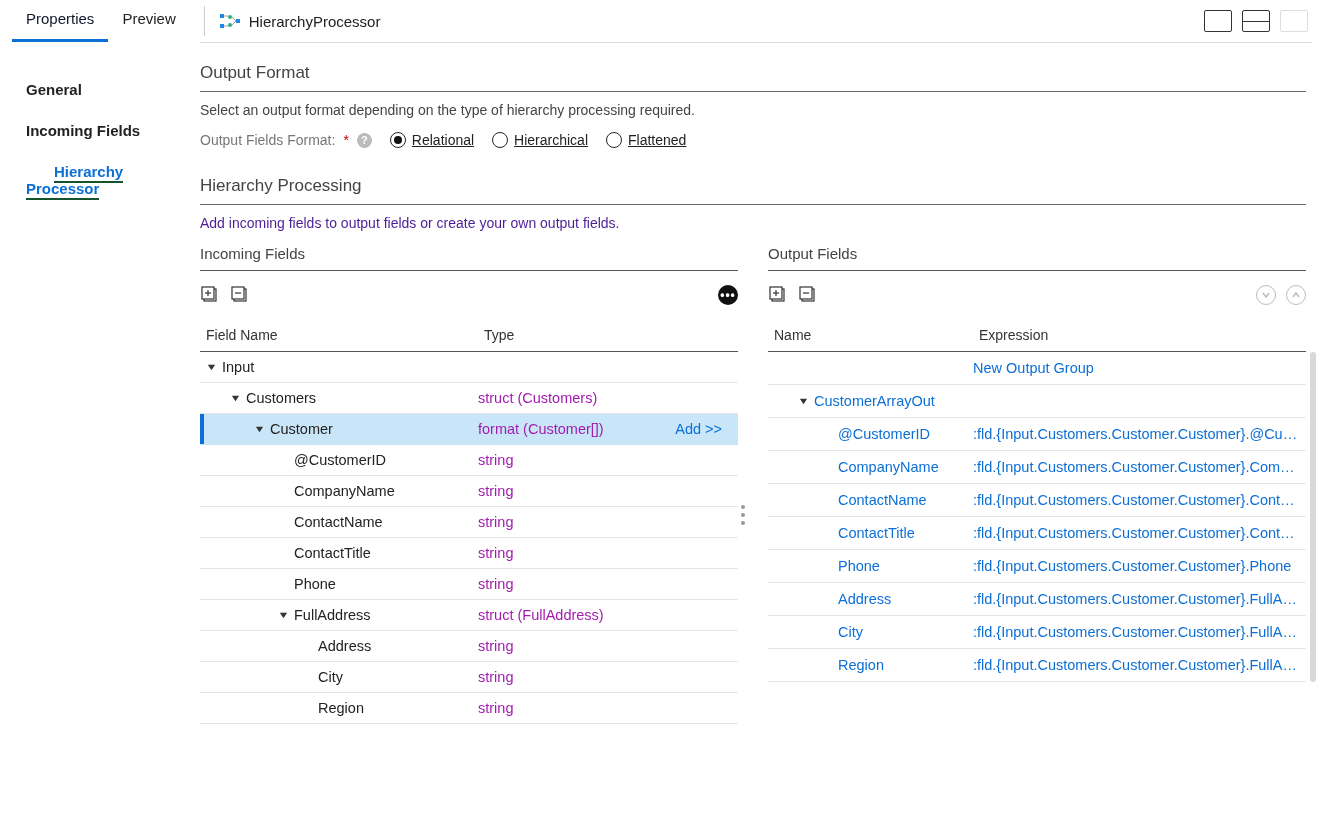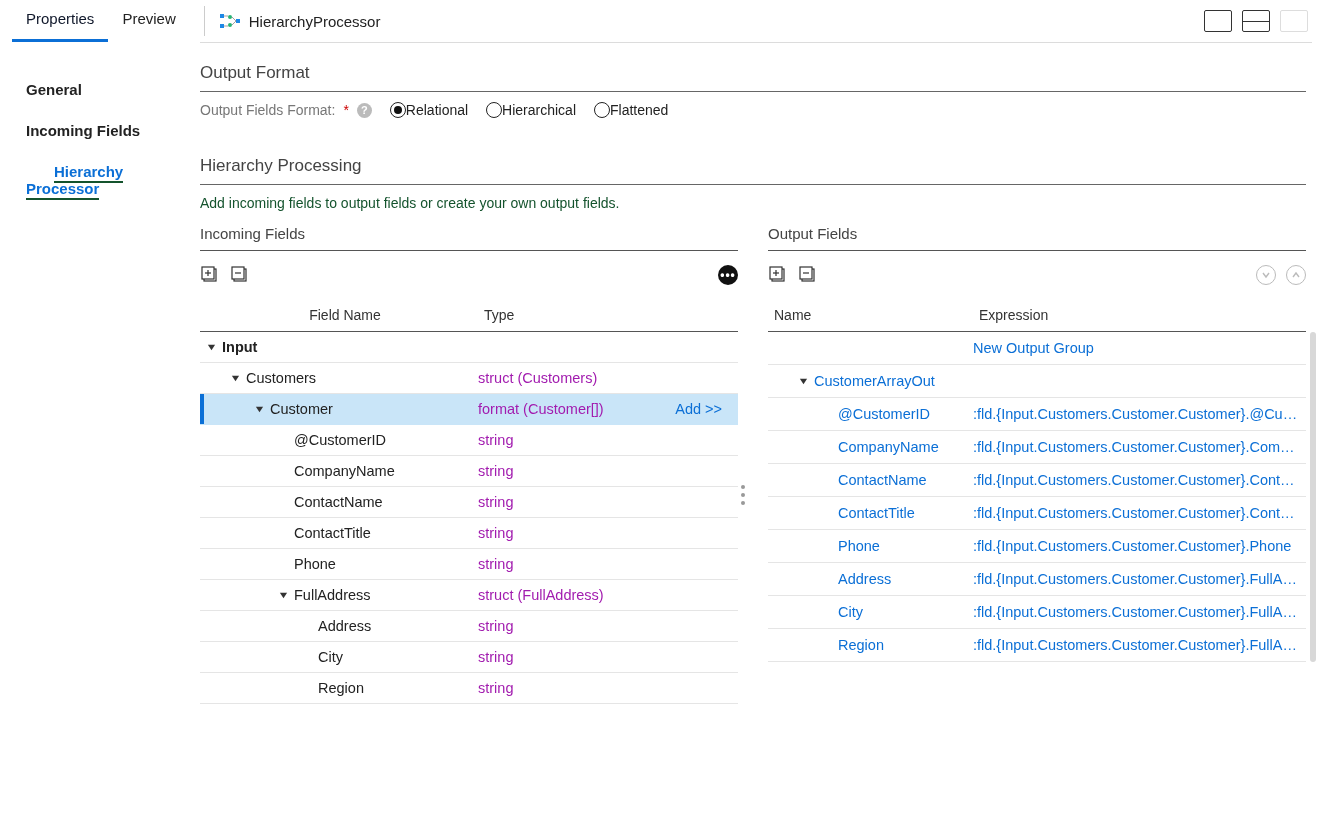--- a/index.html
+++ b/index.html
@@ -24,50 +24,50 @@
   .sidebar { width: 200px; padding-top: 26px; padding-left: 26px; }
   .side-item { padding: 12px 0; font-size: 15px; font-weight: 600; cursor: pointer; }
   .side-item.active { color: #0b6fd6; }
   .side-item.active span { border-bottom: 2px solid #14532d; padding-bottom: 1px; margin-left: 28px; }
 
   .content { flex: 1; padding-right: 18px; position: relative; }
 
   .section-title { font-size: 17px; color: #444; padding: 20px 0 8px; }
   .section-underline { height: 1px; background: #666; margin-bottom: 10px; }
   .section-desc { font-size: 14px; color: #444; margin-bottom: 14px; }
-  .form-row { display: flex; align-items: center; gap: 8px; font-size: 14px; color: #777; margin-bottom: 18px; }
+  .form-row { display: flex; align-items: center; gap: 8px; font-size: 14px; color: #777; margin-bottom: 8px; }
   .req { color: #c00; }
   .help-icon { width: 15px; height: 15px; border-radius: 50%; background: #bbb; color: #fff; font-size: 11px; display: inline-flex; align-items: center; justify-content: center; font-weight: bold; }
-  .radio { display: inline-flex; align-items: center; color: #222; margin-left: 10px; cursor: pointer; }
+  .radio { display: inline-flex; align-items: center; gap: 6px; color: #222; margin-left: 10px; cursor: pointer; text-decoration: underline; }
   .radio-circle { width: 16px; height: 16px; border: 1.5px solid #222; border-radius: 50%; display: inline-flex; align-items: center; justify-content: center; }
   .radio.selected .radio-circle::after { content: ""; width: 8px; height: 8px; background: #111; border-radius: 50%; }
 
-  .hp-desc { font-size: 14px; color: #14532d; margin-bottom: 14px; }
+  .hp-desc { font-size: 14px; color: #4c1d95; margin-bottom: 14px; }
 
   .panels { display: flex; gap: 30px; position: relative; }
   .panel { flex: 1; min-width: 0; }
   .panel-hdr { font-size: 15px; color: #444; padding-bottom: 8px; }
   .panel-underline { height: 1px; background: #555; margin-bottom: 14px; }
   .toolbar { display: flex; align-items: center; gap: 10px; margin-bottom: 14px; }
   .tb-icon { width: 20px; height: 20px; display:inline-flex; align-items:center; justify-content:center; cursor:pointer; }
   .tb-icon svg { display:block; }
   .more-icon { width: 20px; height: 20px; border-radius: 50%; background:#111; color:#fff; display:inline-flex; align-items:center; justify-content:center; font-size:12px; font-weight:bold; letter-spacing:1px; cursor:pointer; margin-left:auto; }
   .circle-icon { width:20px; height:20px; border:1.5px solid #bbb; border-radius:50%; display:inline-flex; align-items:center; justify-content:center; color:#bbb; cursor:pointer; }
   .circle-icon svg { display:block; }
 
   .col-headers { display:flex; font-size:14px; color:#333; padding: 8px 0 8px 6px; border-bottom: 1px solid #555; font-weight: 500; }
-  .col-name { flex: 0 0 278px; text-align: center; }
+  .col-name { flex: 0 0 278px; }
   .col-type { flex: 1; }
   .col-oname { flex: 0 0 205px; }
   .col-expr { flex: 1; }
 
   .tree-row { display:flex; align-items:center; border-bottom:1px solid #e5e5e5; padding: 7px 6px; font-size:14.5px; }
   .tree-row .caret { width: 10px; margin-right: 6px; display:inline-flex; align-items:center; justify-content:center;}
   .caret svg { display:block; }
-  .tree-row.bold .name { font-weight: 700; }
+  .tree-row.bold .name { font-weight: 400; }
   .tree-row.selected { background: #c9e5f8; position: relative; border-bottom-color:#c9e5f8; }
   .tree-row.selected::before { content:""; position:absolute; left:0; top:0; bottom:0; width:4px; background:#0b6fd6; }
   .tree-row .name { flex: 0 0 272px; white-space: nowrap; overflow: hidden; text-overflow: ellipsis; }
   .tree-row .type { flex: 1; color:#a21caf; }
   .tree-row .action { color:#0b6fd6; font-weight: 500; padding-right: 10px; cursor:pointer; }
   
   .out-scroll { position:relative; }
   .out-scroll::after { content:""; position:absolute; right:-10px; top:0; width:6px; height:100%; background:#d8d8d8; border-radius:3px; }
   .out-row { display:flex; align-items:center; border-bottom:1px solid #e5e5e5; padding: 8px 6px; font-size:14.5px; }
   .out-row .caret { width:10px; margin-right:6px; display:inline-flex; align-items:center; justify-content:center; }
@@ -125,20 +125,21 @@
 <div class="main-area">
   <div class="sidebar">
     <div class="side-item"><span>General</span></div>
     <div class="side-item"><span>Incoming Fields</span></div>
     <div class="side-item active"><span>Hierarchy Processor</span></div>
   </div>
 
   <div class="content">
     <div class="section-title">Output Format</div>
     <div class="section-underline"></div>
+    <div class="section-desc">Select an output format depending on the type of hierarchy processing required.</div>
     <div class="form-row">
       <span>Output Fields Format:</span>
         <span class="req">*</span>
       <span class="help-icon">?</span>
       <label class="radio selected">
           <span class="radio-circle"></span>
           <span>Relational</span>
         </label>
       <label class="radio">
           <span class="radio-circle"></span>

